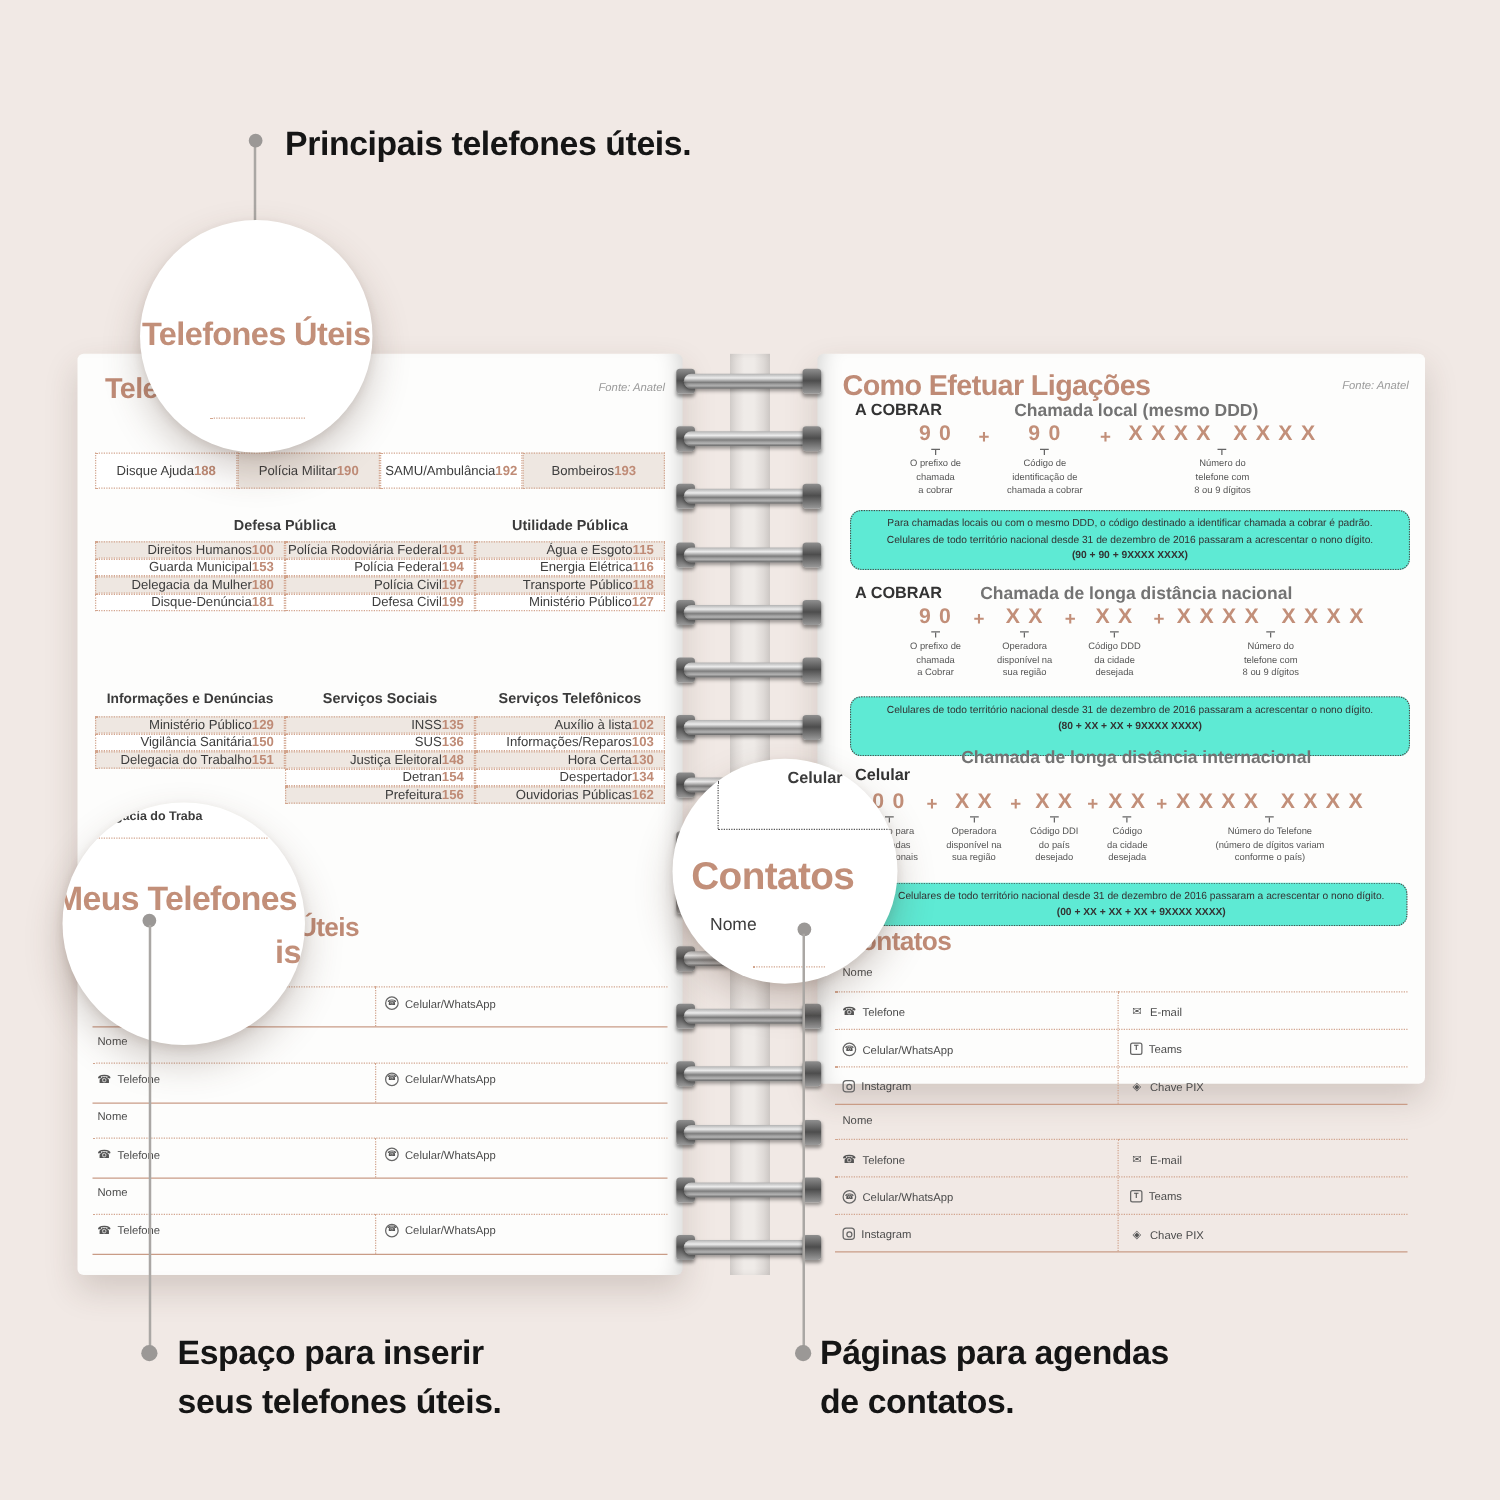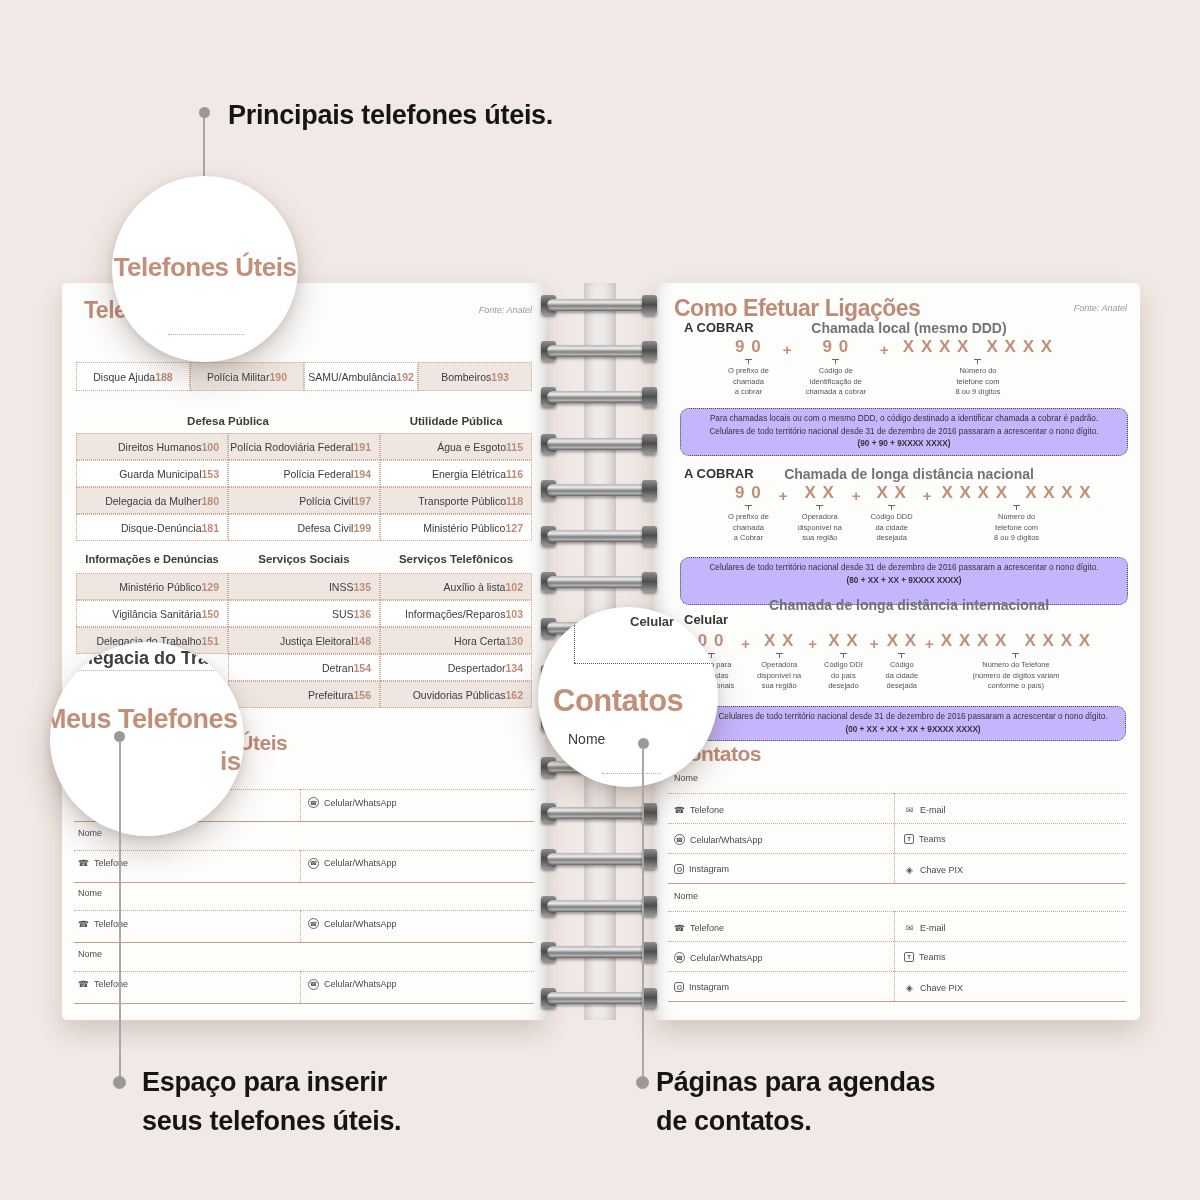--- a/index.html
+++ b/index.html
@@ -6,31 +6,31 @@
   body{
     width:1200px;height:1200px;position:relative;overflow:hidden;
     background:#f1e9e5;
     font-family:"Liberation Sans","DejaVu Sans",sans-serif;
     -webkit-font-smoothing:antialiased;
   }
   
   .page{position:absolute;background:#fdfdfc;border-radius:5px;z-index:1;}
   #left-page{left:62px;top:283px;width:484px;height:737px;
     box-shadow:0 12px 26px rgba(70,50,38,.18), inset -16px 0 18px -14px rgba(0,0,0,.18);}
-  #right-page{left:654px;top:283px;width:486px;height:737px;
+  #right-page{left:654px;top:283px;width:486px;height:584px;
     box-shadow:0 12px 26px rgba(70,50,38,.18), inset 16px 0 18px -14px rgba(0,0,0,.18);}
   .page-title{position:absolute;font-weight:bold;color:#bf8b76;font-size:23px;letter-spacing:-.5px;white-space:nowrap;}
   .fonte{position:absolute;font-style:italic;font-size:9px;color:#9a9a9a;white-space:nowrap;}
   .sec-head{position:absolute;font-weight:bold;color:#3b3b3b;font-size:13px;text-align:center;white-space:nowrap;}
   .col-head{position:absolute;font-weight:bold;color:#3b3b3b;font-size:11.5px;text-align:center;white-space:nowrap;}
   
   .cellrow{position:absolute;display:flex;}
   .cellgrid{position:absolute;display:grid;grid-template-columns:152px 152px 152px;}
   .cell{box-sizing:border-box;border:1px dotted #d2a58e;font-size:10.5px;color:#3c3c3c;
-    display:flex;align-items:center;justify-content:flex-end;padding-right:8px;height:27px;background:#fff;white-space:nowrap;overflow:hidden;}
+    display:flex;align-items:center;justify-content:flex-end;padding-right:8px;height:14px;background:#fff;white-space:nowrap;overflow:hidden;}
   .cell.center{justify-content:center;padding-right:0;flex:1;height:29px;}
   .cell.beige{background:#eee7e1;}
   .cell.empty{border:none;background:transparent;}
   .cell .num{color:#bf8b76;margin-left:0;font-weight:bold;}
   
   .nome-label{position:absolute;font-size:9px;color:#4a4a4a;}
   .dotline{position:absolute;border-top:1px dotted #d2a58e;}
   .solidline{position:absolute;border-top:1px solid #c99c86;}
   .vdot{position:absolute;border-left:1px dotted #d2a58e;}
   .field{position:absolute;display:flex;align-items:center;gap:5px;font-size:9px;color:#4a4a4a;white-space:nowrap;}
@@ -47,21 +47,21 @@
   
   .side-label{position:absolute;font-size:13px;font-weight:bold;color:#333;white-space:nowrap;}
   .call-title{position:absolute;font-size:14px;font-weight:bold;color:#737373;text-align:center;white-space:nowrap;}
   .formula{position:absolute;display:flex;align-items:flex-start;}
   .fgroup{display:flex;flex-direction:column;align-items:center;}
   .ftext{font-size:17px;font-weight:bold;color:#c28f79;letter-spacing:1px;white-space:pre;line-height:1;}
   .fplus{font-size:15px;font-weight:bold;color:#c28f79;margin-top:3px;}
   .ftick{width:7px;height:5px;border-top:1px solid #666;position:relative;margin-top:4px;}
   .ftick::after{content:"";position:absolute;left:3px;top:0;width:1px;height:4px;background:#666;}
   .flabel{font-size:7.5px;color:#555;text-align:center;line-height:1.4;margin-top:1px;white-space:pre-line;}
-  .note-box{position:absolute;box-sizing:border-box;border:1px dotted #4a4a4a;border-radius:9px;background:#c4b5fd;
+  .note-box{position:absolute;box-sizing:border-box;border:1px dotted #4a4a4a;border-radius:9px;background:#5eead4;
     text-align:center;font-size:8.2px;color:#333;line-height:1.55;padding:4px 8px;}
   .note-box .last{font-weight:bold;}
   
   #binding{position:absolute;left:540px;top:283px;width:118px;height:737px;z-index:5;}
   #spine{position:absolute;left:44px;top:0;width:32px;height:737px;
     background:linear-gradient(90deg,#d7d2cf,#efebe8 35%,#efebe8 60%,#d3cecb);
     box-shadow:inset 0 0 6px rgba(0,0,0,.08);}
   .ring{position:absolute;left:0;width:118px;height:20px;}
   .ring-bar{position:absolute;left:7px;right:7px;top:4px;height:12px;border-radius:7px;
     background:linear-gradient(180deg,#b3b3b3 0%,#ececec 28%,#7d7d7d 58%,#c4c4c4 82%,#8a8a8a 100%);
@@ -515,21 +515,21 @@
       <div class="ring-bar"></div>
     </div>
   </div>
 
 <div class="bubble" id="bubble-telefones" style="left:112px;top:176px;width:186px;height:186px;">
   <div class="big" style="left:50%;transform:translateX(-50%);top:76px;font-size:26px;">Telefones Úteis</div>
   <div class="frag-dot-salmon" style="left:56px;top:158px;width:76px;"></div>
 </div>
 
 <div class="bubble" id="bubble-meus" style="left:50px;top:642px;width:194px;height:194px;">
-  <div class="frag-dark" style="left:28px;top:6px;font-size:18px;">elegacia do Traba</div>
+  <div class="frag-dark" style="left:28px;top:6px;font-size:10px;">elegacia do Traba</div>
   <div class="frag-dot-salmon" style="left:14px;top:28px;width:150px;"></div>
   <div class="big" style="left:-6px;top:62px;font-size:27px;">Meus Telefones Ú</div>
   <div class="big" style="left:170px;top:104px;font-size:26px;">is</div>
 </div>
 
 <div class="bubble" id="bubble-contatos" style="left:538px;top:607px;width:180px;height:180px;">
   <div class="frag-dark" style="left:92px;top:7px;font-size:13px;">Celular</div>
   <div class="frag-dot-v" style="left:36px;top:18px;height:38px;"></div>
   <div class="frag-dot" style="left:36px;top:56px;width:138px;"></div>
   <div class="big" style="left:15px;top:76px;font-size:31px;">Contatos</div>

